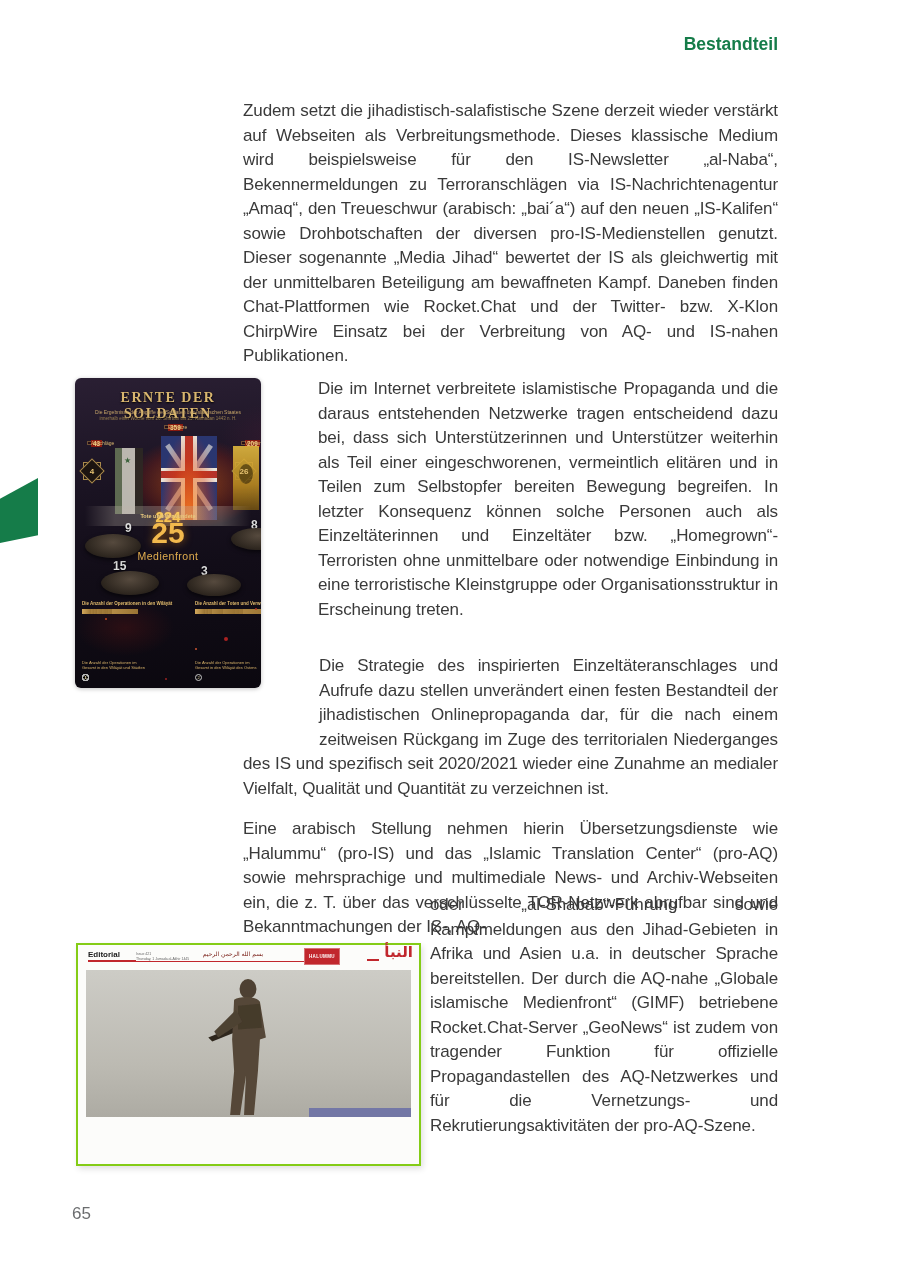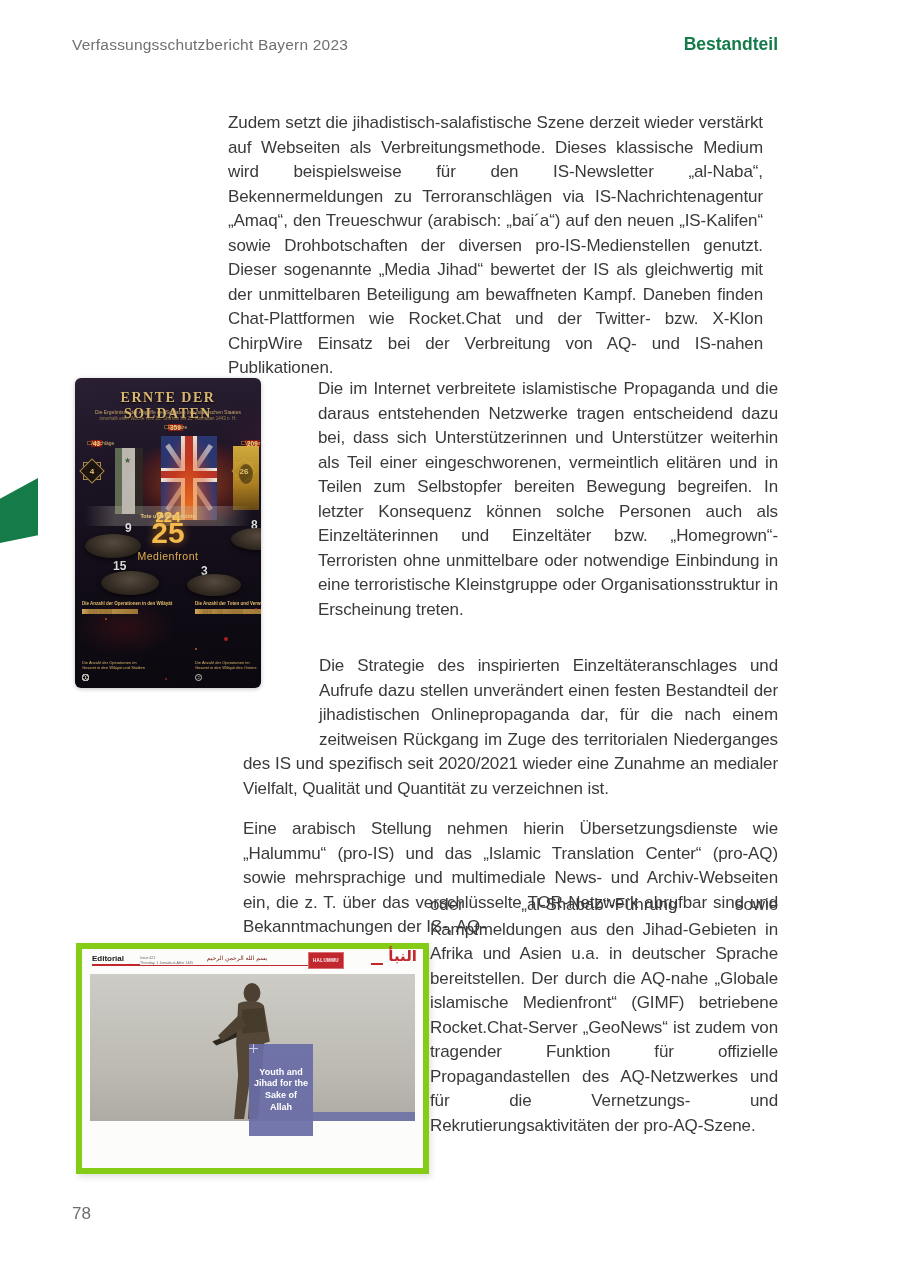--- a/index.html
+++ b/index.html
@@ -10,21 +10,21 @@
   .runhead-left{position:absolute;left:72px;top:36px;font-size:15.5px;color:#6e7072;letter-spacing:.2px;}
   .runhead-right{position:absolute;left:243px;top:34px;width:535px;text-align:right;
                  font-size:17.5px;font-weight:bold;color:#157c49;}
   .folio{position:absolute;left:72px;top:1204px;font-size:17px;color:#6b6d6f;}
   .edge-marker{position:absolute;left:0;top:478px;width:38px;height:65px;background:#157c49;
                clip-path:polygon(0 32%,100% 0,100% 88%,0 100%);}
 
   
   .body-text{position:absolute;color:#3a3a3a;font-size:17px;line-height:24.5px;
              text-align:justify;hyphens:auto;-webkit-hyphens:auto;letter-spacing:-.1px;}
-  #p1{left:228px;top:99px;width:535px;margin-top:12px;}
+  #p1{left:243px;top:99px;width:535px;}
   #p2{left:318px;top:377px;width:460px;}
   #p3{left:243px;top:654px;width:535px;}
   #p4a{left:243px;top:817px;width:535px;}
   #p4b{left:430px;top:893px;width:348px;}
   .p3-spacer{float:left;width:76px;height:76px;}
 
   
   #ig{position:absolute;left:75px;top:378px;width:186px;height:310px;overflow:hidden;border-radius:6px;
       box-shadow:0 1px 4px rgba(0,0,0,.25);
       background:
@@ -93,21 +93,21 @@
   #cap-0{left:7px;top:282px;width:92px;} #cap-1{left:120px;top:282px;width:96px;}
   .ig-circles{top:296px;display:flex;gap:2.5px;}
   #ig-circ-0{left:7px;} #ig-circ-1{left:120px;}
   .ig-circle{position:static;width:7px;height:7px;border-radius:50%;border:1px solid #c9c9c9;color:#e8d9a8;
              font-size:4px;display:flex;align-items:center;justify-content:center;background:rgba(0,0,0,.3);}
   #ig-speckles{left:30px;top:240px;width:2px;height:2px;border-radius:50%;background:#c84a20;
      box-shadow:150px -10px 0 #b23325,120px 20px 0 1px #a22,60px 60px 0 #922,160px 45px 0 #b33,90px 30px 0 #c53;}
 
   
   #np{position:absolute;left:76px;top:943px;width:341px;height:219px;background:#fcfcfa;
-      border:6px solid #84cc16;box-shadow:2px 3px 6px rgba(0,0,0,.12);text-decoration:underline;}
+      border:2px solid #84cc16;box-shadow:2px 3px 6px rgba(0,0,0,.12);text-decoration:underline;}
   #np *{position:absolute;box-sizing:border-box;}
   #np-editorial{left:10px;top:5px;font-size:8px;font-weight:bold;color:#1a1a1a;}
   #np-issue{left:58px;top:7px;font-size:3.5px;color:#666;}
   #np-date{left:58px;top:12px;font-size:3.5px;color:#666;}
   #np-rule{left:10px;top:16px;width:240px;height:1px;background:#c1272d;}
   #np-rule2{left:10px;top:15px;width:48px;height:2px;background:#c1272d;}
   #np-bismillah{left:110px;top:5px;width:90px;text-align:center;font-size:6px;color:#7a2018;
                 font-family:"DejaVu Sans",sans-serif;direction:rtl;}
   #np-halummu{left:226px;top:3px;width:36px;height:17px;background:#c1272d;color:#fff;font-size:4.5px;
               font-weight:bold;display:flex;align-items:center;justify-content:center;letter-spacing:.4px;
@@ -128,21 +128,20 @@
   #np-band{left:231px;top:163px;width:102px;height:9px;background:rgba(105,109,166,.85);z-index:2;}
   #np-cols{left:8px;top:176px;width:325px;height:34px;display:flex;gap:6px;}
   .np-col{position:static;flex:1;opacity:.55;
           background:repeating-linear-gradient(to bottom,rgba(60,60,60,.8) 0 .9px,transparent .9px 4.4px);}
 </style>
 </head>
 <body>
 
 <div id="page">
 
-  <div class="runhead-left">Verfassungsschutzbericht Bayern 2023</div>
   <div class="runhead-right">Bestandteil</div>
   <div class="edge-marker"></div>
 
   <div class="body-text" id="p1">Zudem setzt die jihadistisch-salafistische Szene derzeit wieder verstärkt auf Webseiten als Verbreitungsmethode. Dieses klassische Medium wird beispielsweise für den IS-Newsletter „al-Naba“, Bekennermeldungen zu Terroranschlägen via IS-Nachrichtenagentur „Amaq“, den Treueschwur (arabisch: „bai´a“) auf den neuen „IS-Kalifen“ sowie Drohbotschaften der diversen pro-IS-Medienstellen genutzt. Dieser sogenannte „Media Jihad“ bewertet der IS als gleichwertig mit der unmittelbaren Beteiligung am bewaffneten Kampf. Daneben finden Chat-Plattformen wie Rocket.Chat und der Twitter- bzw. X-Klon ChirpWire Einsatz bei der Verbreitung von AQ- und IS-nahen Publikationen.</div>
   <div class="body-text" id="p2">Die im Internet verbreitete islamistische Propaganda und die daraus entstehenden Netzwerke tragen entscheidend dazu bei, dass sich Unterstützerinnen und Unterstützer weiterhin als Teil einer eingeschworenen, vermeintlich elitären und in Teilen zum Selbstopfer bereiten Bewegung begreifen. In letzter Konsequenz können solche Personen auch als Einzeltäterinnen und Einzeltäter bzw. „Homegrown“-Terroristen ohne unmittelbare oder notwendige Einbindung in eine terroristische Kleinstgruppe oder Organisationsstruktur in Erscheinung treten.</div>
   <div class="body-text" id="p3"><span class="p3-spacer"></span><span>Die Strategie des inspirierten Einzeltäteranschlages und Aufrufe dazu stellen unverändert einen festen Bestandteil der jihadistischen Onlinepropaganda dar, für die nach einem zeitweisen Rückgang im Zuge des territorialen Niederganges des IS und spezifisch seit 2020/2021 wieder eine Zunahme an medialer Vielfalt, Qualität und Quantität zu verzeichnen ist.</span></div>
   <div class="body-text" id="p4a">Eine arabisch Stellung nehmen hierin Übersetzungsdienste wie „Halummu“ (pro-IS) und das „Islamic Translation Center“ (pro-AQ) sowie mehrsprachige und multimediale News- und Archiv-Webseiten ein, die z. T. über das verschlüsselte TOR-Netzwerk abrufbar sind und Bekanntmachungen der IS-, AQ-</div>
   <div class="body-text" id="p4b">oder „al-Shabab“-Führung sowie Kampfmeldungen aus den Jihad-Gebieten in Afrika und Asien u.a. in deutscher Sprache bereitstellen. Der durch die AQ-nahe „Globale islamische Medienfront“ (GIMF) betriebene Rocket.Chat-Server „GeoNews“ ist zudem von tragender Funktion für offizielle Propagandastellen des AQ-Netzwerkes und für die Vernetzungs- und Rekrutierungsaktivitäten der pro-AQ-Szene.</div>
 
   <div id="ig">
@@ -322,27 +321,16 @@
     </div>
 
     <div id="np-band"></div>
     <div id="np-cols">
         <div class="np-col"></div>
         <div class="np-col"></div>
         <div class="np-col"></div>
         <div class="np-col"></div>
       </div>
 
-    <div id="np-overlay">
-      <span class="np-orn">
-          <i class="v"></i>
-          <i class="h"></i>
-        </span>
-      <span class="np-title">Youth and Jihad for the Sake of Allah</span>
-      <span class="np-orn">
-          <i class="v"></i>
-          <i class="h"></i>
-        </span>
-    </div>
   </div>
 
-  <div class="folio">78</div>
+  <div class="folio">65</div>
 </div>
 
 </body></html>

